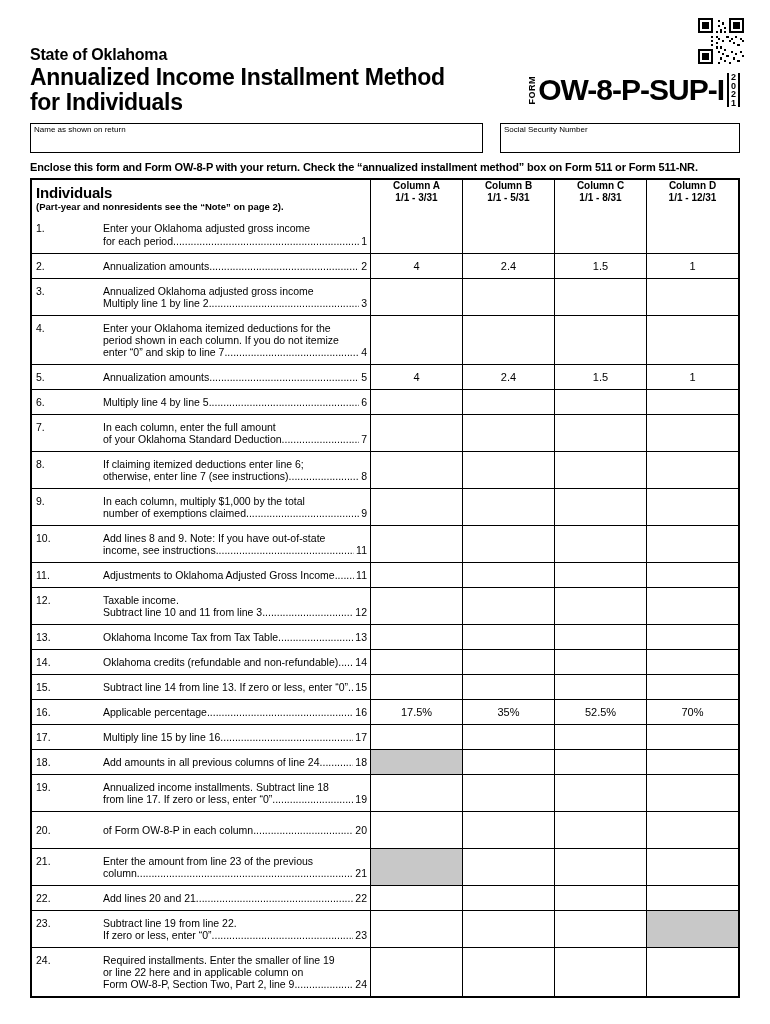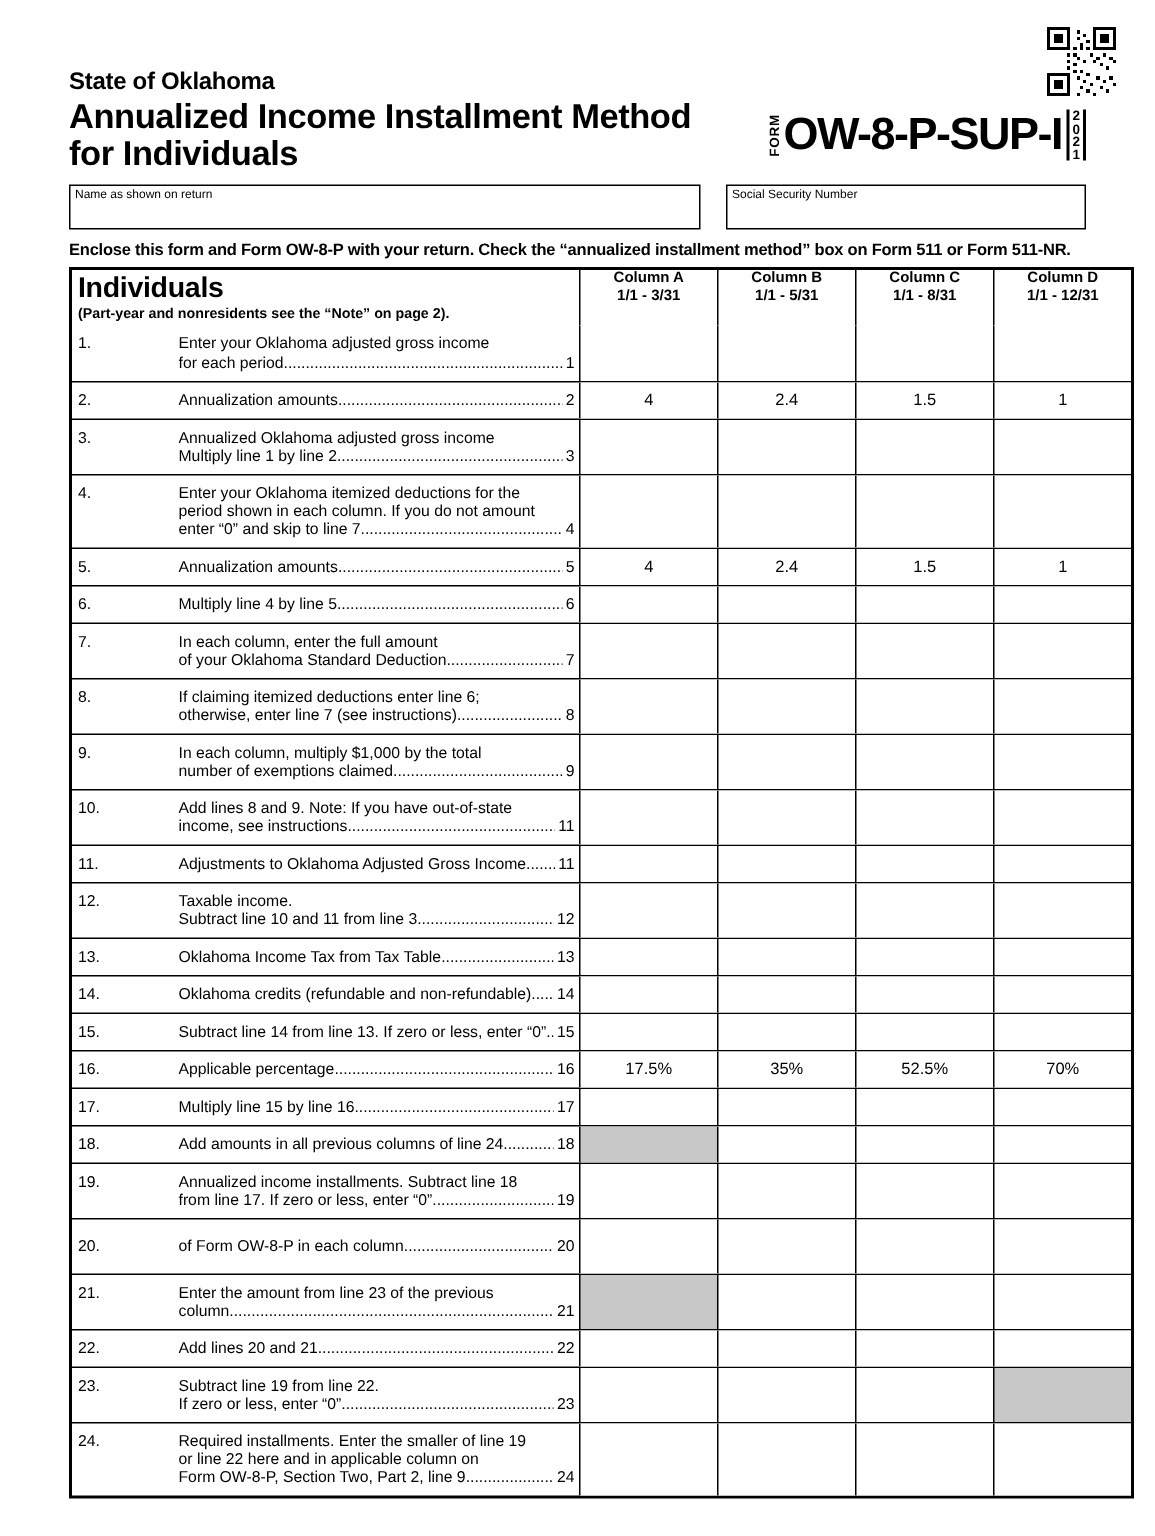--- a/index.html
+++ b/index.html
@@ -1,19 +1,19 @@
 <!DOCTYPE html>
 <html><head>
 <meta charset="utf-8">
 <style>
   * { margin:0; padding:0; box-sizing:border-box; }
   html,body { background:#e8e8e8; }
   body { width:770px; height:1024px; font-family:"Liberation Sans", sans-serif; color:#000; position:relative; }
   .page { position:absolute; inset:0; background:#fff; overflow:hidden; }
-  .content { padding:0 46px; }
+  .content { padding:0 30px; }
 
   
   .qr { position:absolute; top:18px; right:26px; width:46px; height:46px; }
 
   
   .state { margin-top:46px; font-size:16px; font-weight:bold; letter-spacing:-0.2px; }
   .title-row { display:flex; justify-content:space-between; align-items:center; margin-top:1px; }
   .title { font-size:23px; font-weight:bold; line-height:25px; letter-spacing:-0.3px; }
   .form-block { display:flex; align-items:center; }
   .form-label { writing-mode:vertical-rl; transform:rotate(180deg); font-size:9px; font-weight:bold; letter-spacing:0.5px; margin-right:1px; }
@@ -41,21 +41,21 @@
   .lbl-line { display:flex; align-items:baseline; white-space:nowrap; overflow:hidden; }
   .dots { flex:1 1 auto; overflow:hidden; min-width:0; }
   .lnum { padding-left:2px; flex:none; }
   .value-cell { width:92px; flex:none; border-left:1px solid #000; display:flex; align-items:center; justify-content:center; font-size:11px; background:#fff; }
   .value-cell.gray { background:#c8c8c8; }
   .lines-1 { min-height:25px; }
   .lines-2 { min-height:37px; }
   .lines-3 { min-height:49px; }
   .header-row { min-height:36px; }
   .header-left { width:338px; flex:none; display:flex; flex-direction:column; justify-content:center; padding:2px 4px; }
-  .section-title { font-size:19px; font-weight:bold; letter-spacing:-0.2px; }
+  .section-title { font-size:15px; font-weight:bold; letter-spacing:-0.2px; }
   .section-subtitle { font-size:9.5px; font-weight:bold; }
   .col-head { width:92px; flex:none; border-left:1px solid #000; display:flex; flex-direction:column; text-align:center; font-weight:bold; font-size:10px; line-height:12px; }
 </style>
 </head>
 <body>
 
 <div class="page">
 
   <svg class="qr" viewBox="0 0 21 21" shape-rendering="crispEdges" aria-hidden="true">
     <rect x="0" y="0" width="21" height="21" fill="#fff"></rect>
@@ -229,21 +229,21 @@
           </div>
           <div class="trow lines-3">
             <div class="label-cell">
               <div class="label-inner">
                 <span class="row-num">4.</span>
                 <div class="row-text">
                   <div class="lbl-line">
                     <span>Enter your Oklahoma itemized deductions for the</span>
                   </div>
                   <div class="lbl-line">
-                    <span>period shown in each column. If you do not amount</span>
+                    <span>period shown in each column. If you do not itemize</span>
                   </div>
                   <div class="lbl-line">
                     <span>enter “0” and skip to line 7</span>
                     <span class="dots">................................................................................................................................................................</span>
                     <span class="lnum">4</span>
                   </div>
                 </div>
               </div>
             </div>
             <div class="value-cell"></div>

